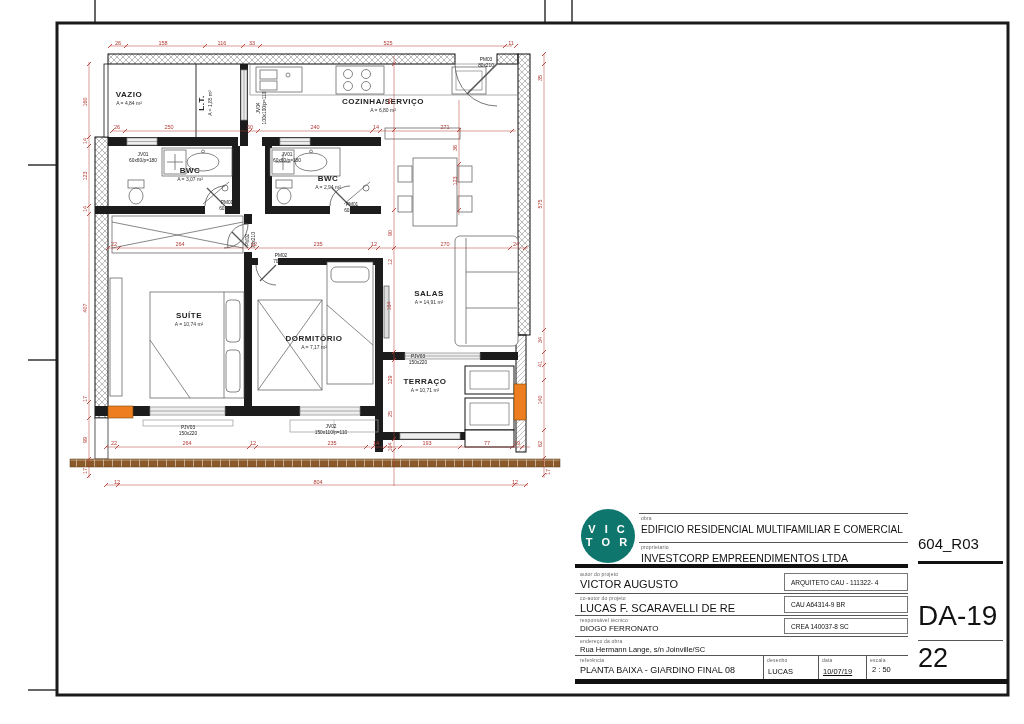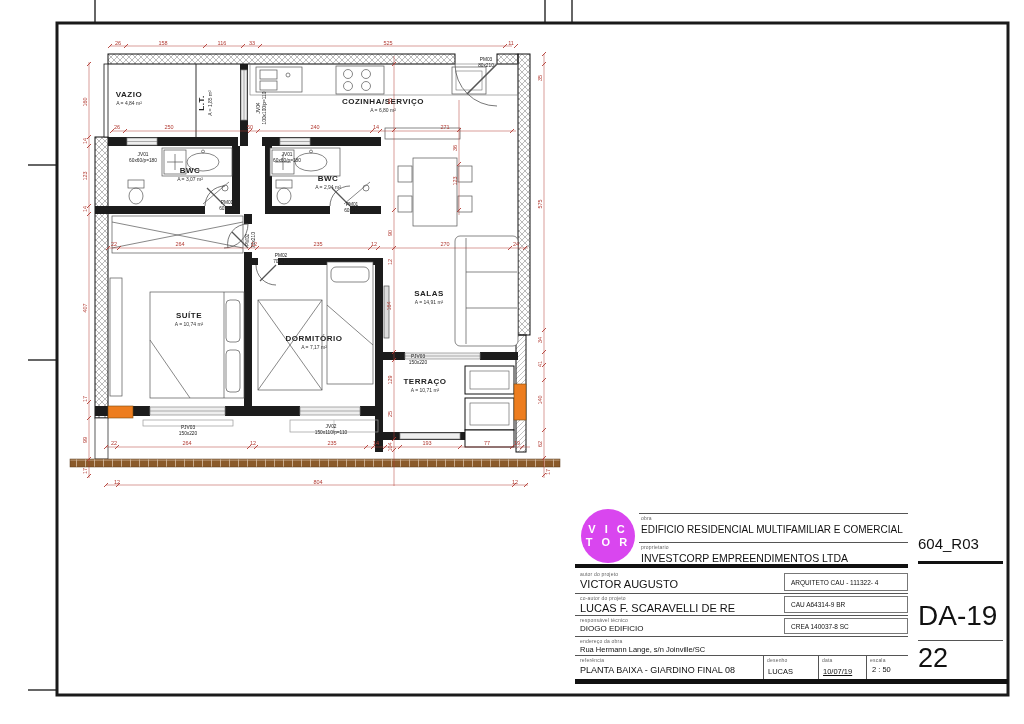--- a/index.html
+++ b/index.html
@@ -16,21 +16,21 @@
   text.tag{font-size:4.8px;fill:#222;text-anchor:middle;}
 
   
   .tb{position:absolute;left:575px;top:505px;width:433px;height:184px;font-size:10px;}
   .tb .abs{position:absolute;}
   .tb .lbl{font-size:5px;color:#666;letter-spacing:.2px;}
   .tb .hline{border-top:1px solid #555;height:0;}
   .tb .vline{border-left:1px solid #555;width:0;}
   .tb .bar{background:#111;}
   .tb .cell{border:1px solid #777;font-size:6.5px;display:flex;align-items:center;padding-left:6px;box-sizing:border-box;}
-  .logo{position:absolute;left:6px;top:4px;width:54px;height:54px;border-radius:50%;background:#d946ef;
+  .logo{position:absolute;left:6px;top:4px;width:54px;height:54px;border-radius:50%;background:#0f766e;
         color:#fff;text-align:center;font-weight:bold;letter-spacing:3px;}
   .logo div{font-size:11px;line-height:13px;}
   .logo div:first-child{margin-top:14px;}
   .v-obra{font-size:10px;}
   .v-prop{font-size:10.5px;}
   .v-autor{font-size:11px;}
   .v-resp{font-size:8px;}
   .v-end{font-size:7.5px;}
   .v-ref{font-size:9px;}
   .v-small{font-size:7.5px;}
@@ -388,21 +388,21 @@
 
   <div class="abs hline" style="left:0px;top:88px;width:333px;"></div>
   <div class="abs lbl" style="left:5px;top:90px;">co-autor do projeto</div>
   <div class="abs v-autor" style="left:5px;top:97px;">LUCAS F. SCARAVELLI DE RE</div>
   <div class="abs cell" style="left:209px;top:91px;width:124px;height:17px;">
     <span>CAU A64314-9 BR</span>
   </div>
 
   <div class="abs hline" style="left:0px;top:110px;width:333px;"></div>
   <div class="abs lbl" style="left:5px;top:112px;">responsável técnico</div>
-  <div class="abs v-resp" style="left:5px;top:119px;">DIOGO EDIFICIO</div>
+  <div class="abs v-resp" style="left:5px;top:119px;">DIOGO FERRONATO</div>
   <div class="abs cell" style="left:209px;top:113px;width:124px;height:16px;">
     <span>CREA 140037-8 SC</span>
   </div>
 
   <div class="abs hline" style="left:0px;top:131px;width:333px;"></div>
   <div class="abs lbl" style="left:5px;top:133px;">endereço da obra</div>
   <div class="abs v-end" style="left:5px;top:140px;">Rua Hermann Lange, s/n Joinville/SC</div>
 
   <div class="abs hline" style="left:0px;top:150px;width:333px;"></div>
   <div class="abs lbl" style="left:5px;top:152px;">referência</div>

